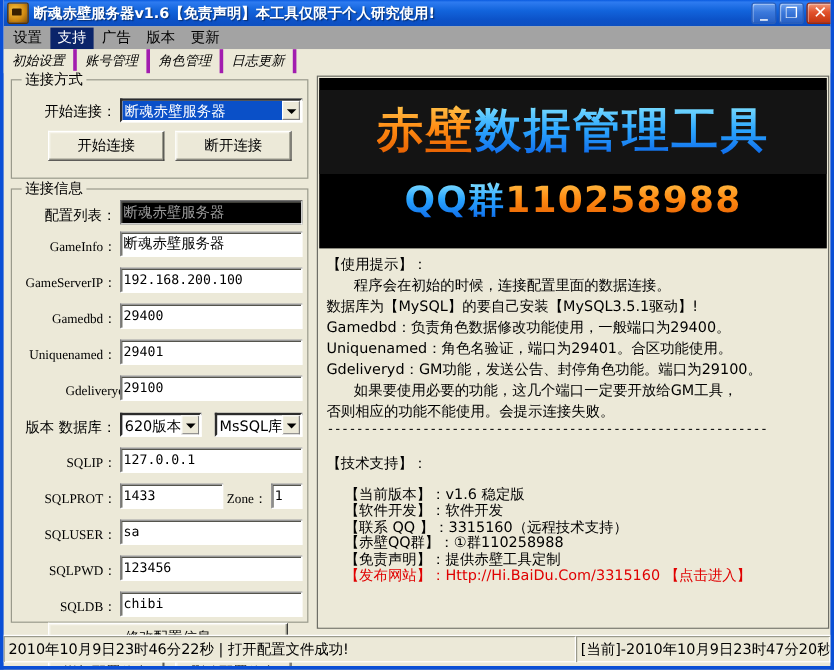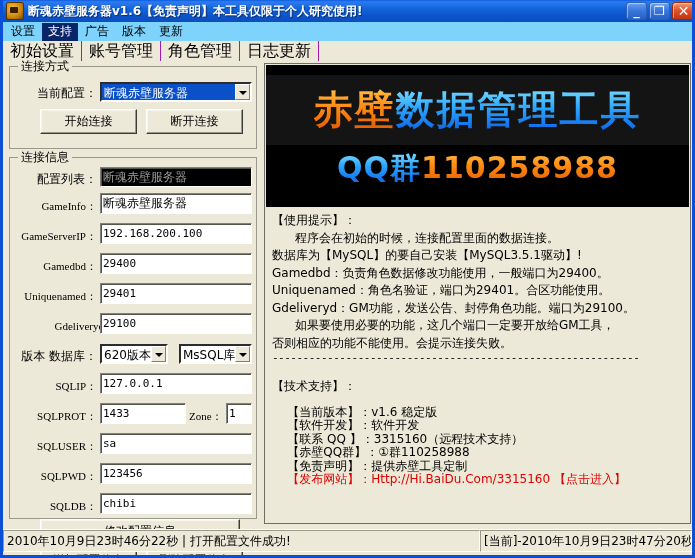--- a/index.html
+++ b/index.html
@@ -81,21 +81,21 @@
     line-height: 1;
   }
   .winbtn.min .gm { align-items: flex-end; padding-bottom: 2px; font-size: 13px; }
   .winbtn.max .gm { font-size: 12px; }
   .winbtn.close .gm { font-size: 14px; }
 
   
   .menubar {
     position: absolute; left: 0; top: 22px;
     width: 689px; height: 19px;
-    background: #7dd3fc;
+    background: #a3a3a3;
     display: flex; align-items: center;
     padding-left: 2px;
     box-sizing: border-box;
   }
   .menu-item {
     font-size: 12px;
     color: #000;
     padding: 1px 6px 2px 6px;
     margin-right: 1px;
     line-height: 15px;
@@ -106,28 +106,29 @@
 
   
   .tabstrip {
     position: absolute; left: 0; top: 41px;
     width: 689px; height: 20px;
     background: #ECE9D8;
     display: flex; align-items: flex-start;
     box-sizing: border-box;
   }
   .tab {
-    font-size: 16px; color: #000;
+    font-size: 11px; color: #000;
     padding: 2px 7px 2px 7px;
     line-height: 15px;
     white-space: nowrap;
-    border-right: 1px solid #a21caf;
+    border-right: 3px solid #a21caf;
     box-sizing: border-box;
     height: 20px;
     font-family: "DejaVu Sans", "Liberation Sans", sans-serif;
+    font-style: italic;
   }
   .tab.selected { background: #ECE9D8; }
 
   
   .left-pane { position: absolute; left: 4px; top: 62px; width: 252px; height: 462px; }
 
   .groupbox {
     position: absolute;
     border: 1px solid #9A9A8C;
     border-top-color: #9A9A8C;
@@ -376,21 +377,21 @@
     <div class="tab">账号管理</div>
     <div class="tab">角色管理</div>
     <div class="tab">日志更新</div>
   </div>
 
   <div class="left-pane">
 
     <div class="groupbox" id="gb-conn">
       <div class="gb-title">连接方式</div>
     </div>
-    <div class="lbl" style="left:14px; top:24px; width:76px;">当前配置：</div>
+    <div class="lbl" style="left:14px; top:24px; width:76px;">开始连接：</div>
     <div class="combo selected" style="left:93px; top:20px; width:152px; height:20px;">
       <div class="ctext">断魂赤壁服务器</div>
       <div class="arrow"></div>
     </div>
     <div class="btn" style="left:33px; top:47px; width:97px; height:25px;">开始连接</div>
     <div class="btn" style="left:139px; top:47px; width:97px; height:25px;">断开连接</div>
 
     <div class="groupbox" id="gb-info">
       <div class="gb-title">连接信息</div>
     </div>

